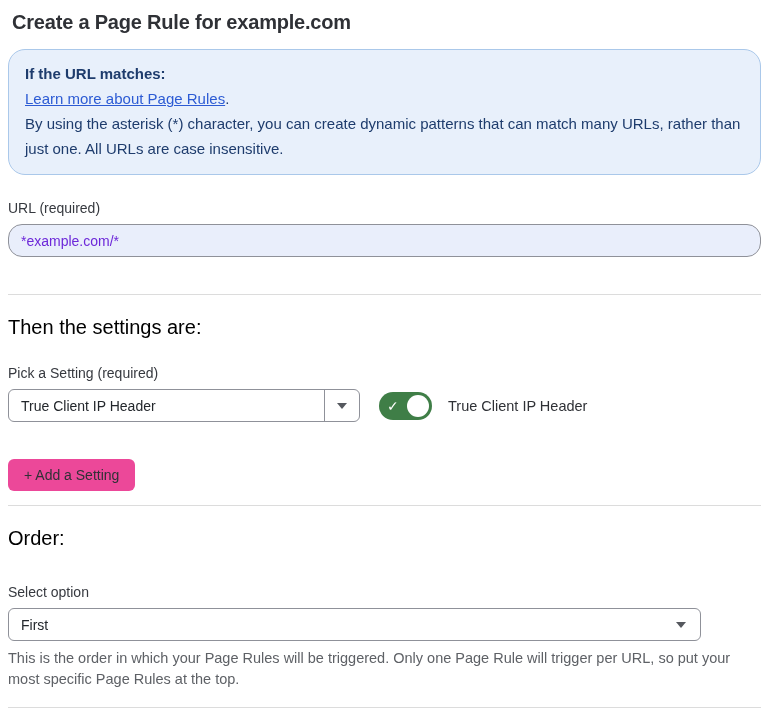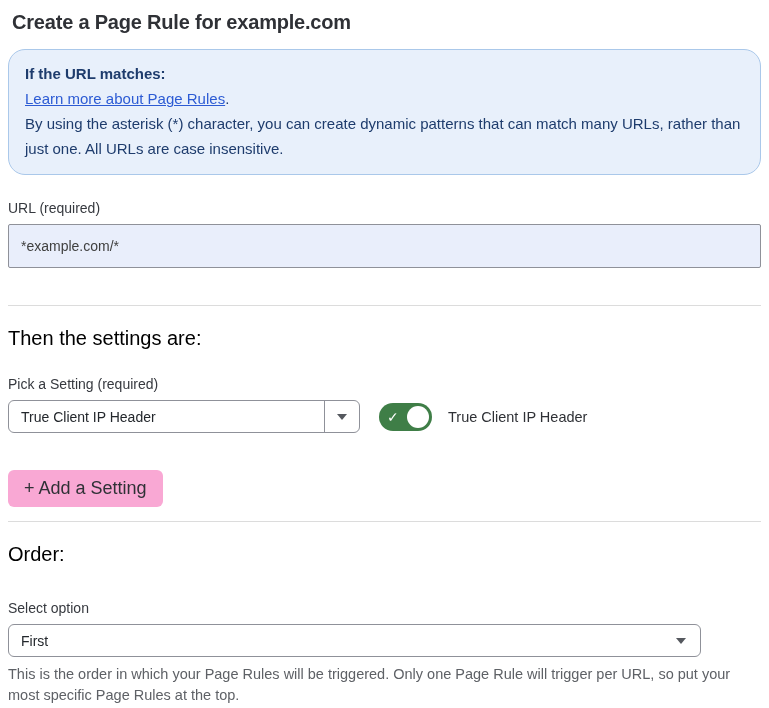--- a/index.html
+++ b/index.html
@@ -38,27 +38,27 @@
     cursor: pointer;
   }
   .field-label {
     display: block;
     font-size: 14px;
     color: #36393f;
     margin: 25px 0 8px 0;
   }
   .url-input {
     width: 753px;
-    height: 44px;
+    height: 33px;
     background: #e9eefb;
     border: 1px solid #8f9199;
-    border-radius: 2px;
+    border-radius: 14px;
     padding: 0 12px;
     font-size: 14px;
-    color: #404040;
+    color: #6d28d9;
     font-family: "Liberation Sans", sans-serif;
     outline: none;
   }
   .divider {
     border: none;
     border-top: 1px solid #dcdcdc;
     margin: 0;
   }
   .div-1 { margin-top: 37px; }
   .div-2 { margin-top: 14px; }
@@ -136,26 +136,26 @@
     border-radius: 50%;
   }
   .toggle-label {
     margin-left: 16px;
     font-size: 14.5px;
     color: #2f3136;
   }
   .add-setting-btn {
     display: inline-block;
     margin-top: 37px;
-    background: #f9a8d4;
+    background: #ec4899;
     color: #2f3136;
     border: none;
     border-radius: 6px;
     padding: 8px 16px;
-    font-size: 18px;
+    font-size: 14px;
     font-family: "Liberation Sans", sans-serif;
     cursor: pointer;
   }
   .order-label { margin-top: 34px; }
   .order-select { width: 693px; margin-top: 2px; }
   .order-caret { margin-right: 14px; }
   .help-text {
     margin-top: 7px;
     font-size: 14.5px;
     line-height: 1.43;

